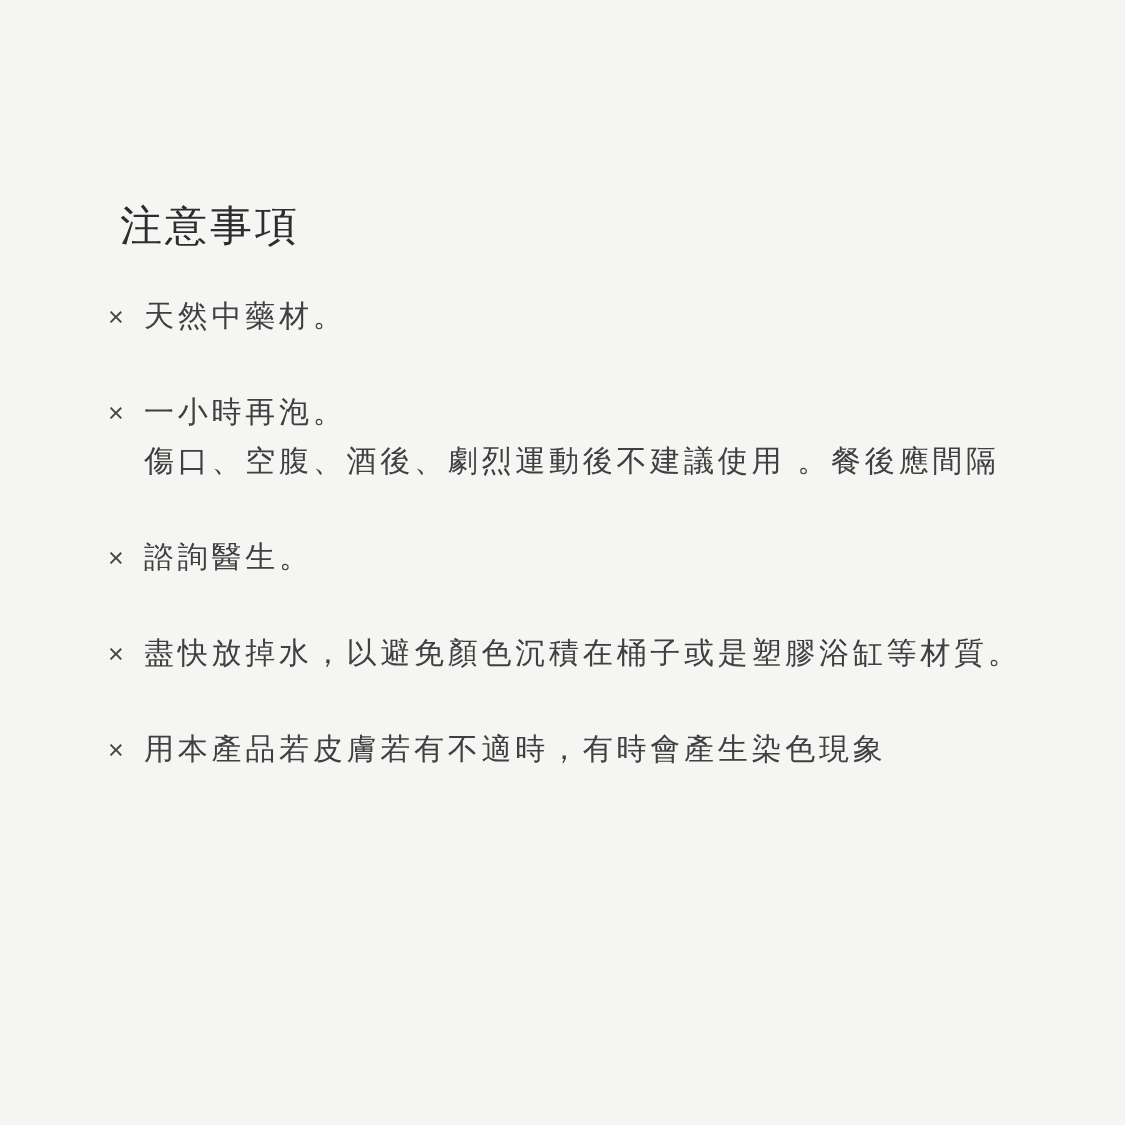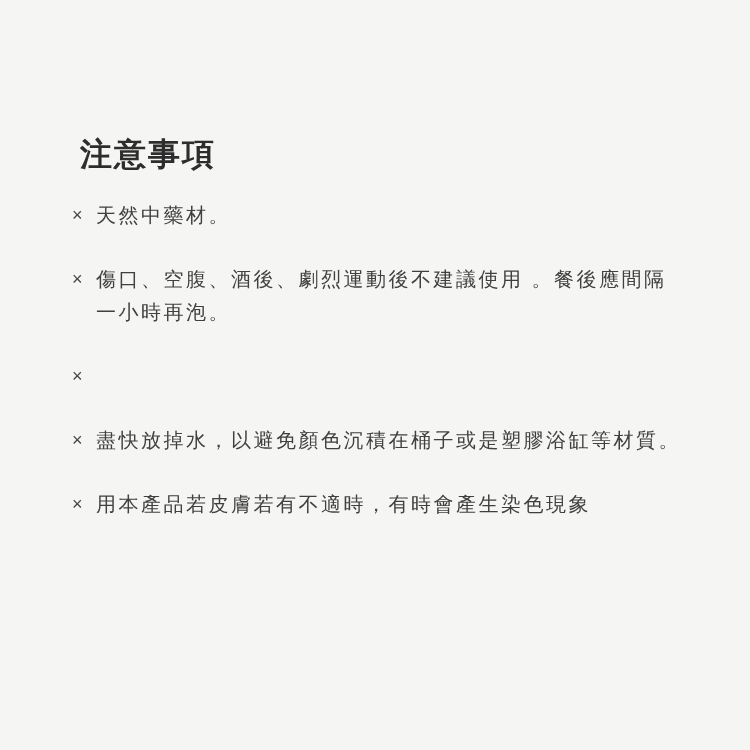--- a/index.html
+++ b/index.html
@@ -14,22 +14,22 @@
     height: 750px;
     background: #f5f5f3;
     overflow: hidden;
   }
   .content {
     padding: 0 38px 0 72px;
   }
   h1.page-title {
     margin: 135px 0 26px 8px;
     font-family: "Liberation Serif", "DejaVu Serif", serif;
-    font-weight: 700;
-    font-size: 32px;
+    font-weight: 400;
+    font-size: 28px;
     line-height: 1.2;
     letter-spacing: 2px;
     color: #2d2d2d;
   }
   .note {
     display: flex;
     align-items: flex-start;
     margin-bottom: 31px;
     font-size: 20px;
     line-height: 33px;
@@ -59,28 +59,29 @@
       <div class="note">
         <span class="note-marker">×</span>
         <span class="note-text">
           <span class="note-line">天然中藥材。</span>
         </span>
       </div>
 
       <div class="note">
         <span class="note-marker">×</span>
         <span class="note-text">
+          <span class="note-line">一小時再泡。</span>
           <span class="note-line">傷口、空腹、酒後、劇烈運動後不建議使用 。餐後應間隔</span>
-          <span class="note-line">一小時再泡。</span>
         </span>
       </div>
 
       <div class="note">
         <span class="note-marker">×</span>
         <span class="note-text">
+          <span class="note-line">諮詢醫生。</span>
         </span>
       </div>
 
       <div class="note">
         <span class="note-marker">×</span>
         <span class="note-text">
           <span class="note-line">盡快放掉水，以避免顏色沉積在桶子或是塑膠浴缸等材質。</span>
         </span>
       </div>
 

